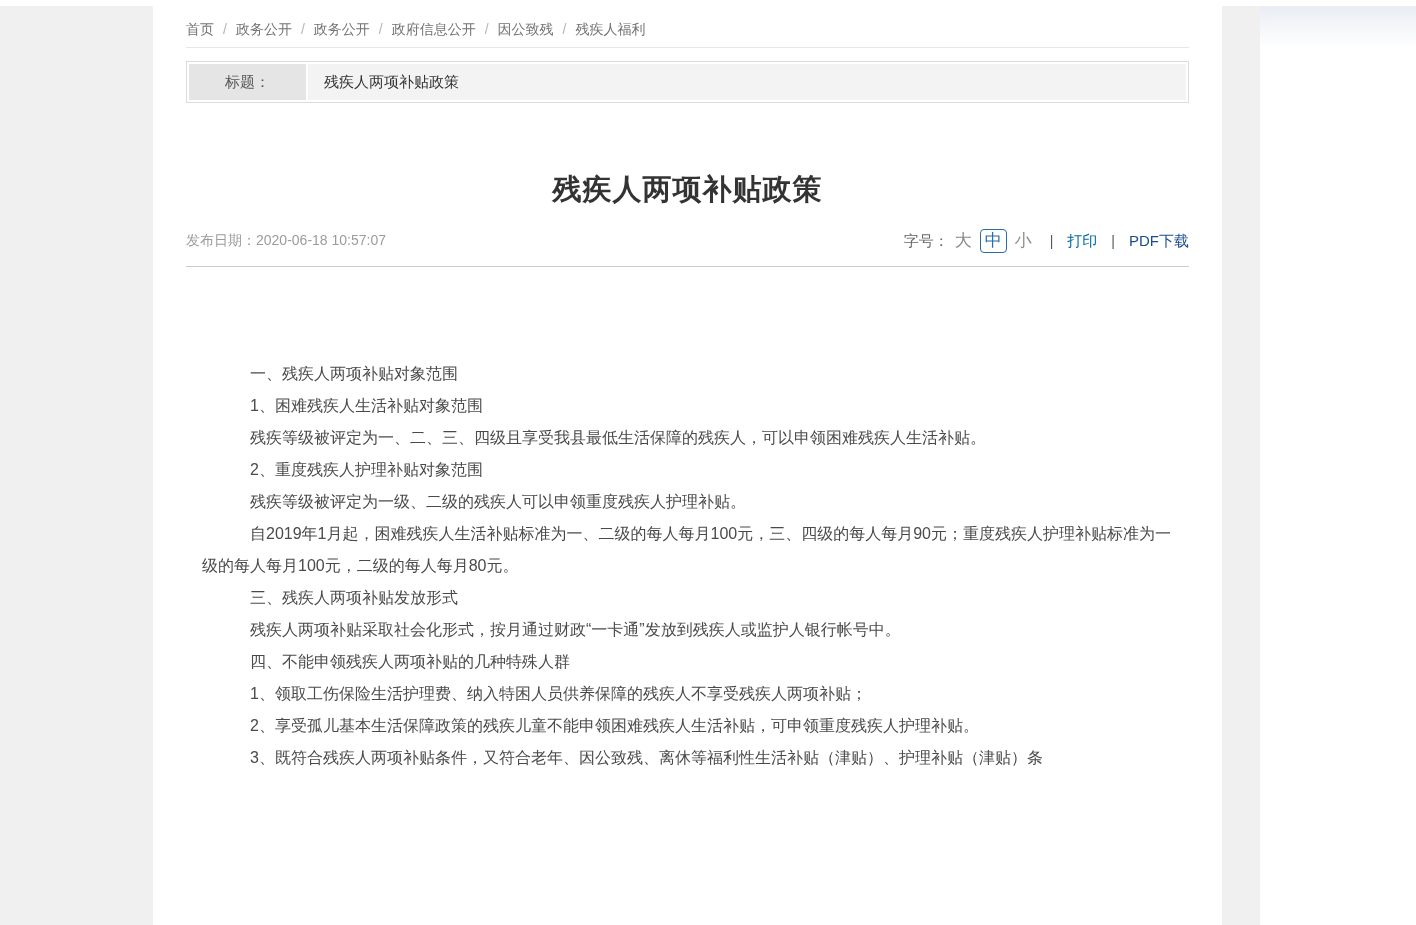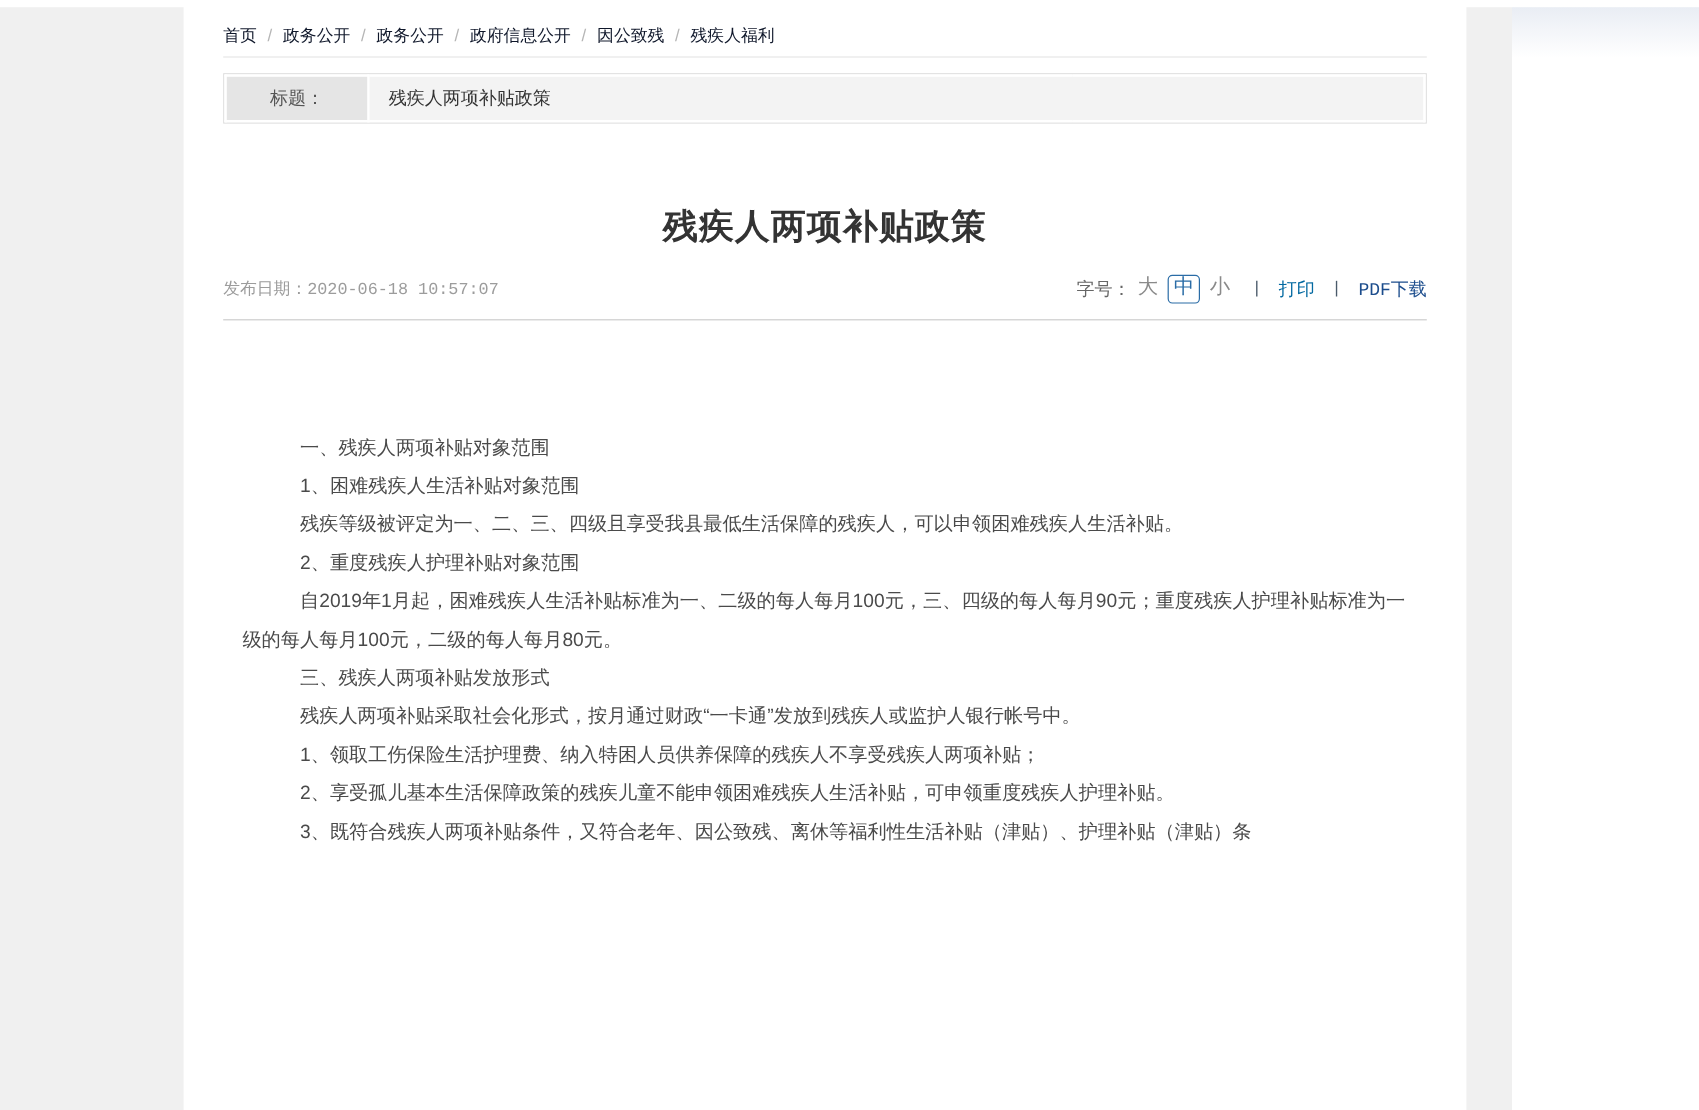--- a/index.html
+++ b/index.html
@@ -27,21 +27,21 @@
     background: #ffffff;
     padding: 0 33px;
   }
 
   
   .breadcrumb {
     margin-top: 19px;
     font-size: 14px; color: #9f9f9f; line-height: 20px;
   }
   .breadcrumb a.crumb {
-    color: #0f172a; text-decoration: none; cursor: pointer;
+    color: #737373; text-decoration: none; cursor: pointer;
   }
   .crumb-sep { color: #b5b5b5; margin: 0 9px; }
   .rule-light {
     margin-top: 8px; border: none; border-top: 1px solid #e7e7e7; height: 0;
   }
 
   
   .meta-table-wrap { margin-top: 13px; border: 1px solid #dcdcdc; }
   table.meta { width: 100%; border-collapse: collapse; table-layout: fixed; }
   table.meta td {
@@ -75,21 +75,20 @@
     line-height: 40px;
     color: #333333;
     letter-spacing: 1px;
   }
 
   
   .meta-row {
     margin-top: 20px;
     display: flex; justify-content: space-between; align-items: center;
     height: 24px;
-    font-family: Liberation Mono, monospace;
   }
   .pub-date { font-size: 14px; color: #9c9c9c; }
   .toolbar { display: flex; align-items: center; font-size: 15px; color: #777; }
   .fs-label { color: #666666; margin-right: 2px; }
   .fs-btn {
     background: none; border: none; font-size: 17px; color: #8a8a8a;
     cursor: pointer; padding: 0 4px; line-height: 22px;
     font-family: inherit;
   }
   .fs-btn.active {
@@ -156,22 +155,24 @@
       </span>
     </div>
 
     <hr class="rule-mid">
 
     <div class="article-body">
         <p>一、残疾人两项补贴对象范围</p>
         <p>1、困难残疾人生活补贴对象范围</p>
         <p>残疾等级被评定为一、二、三、四级且享受我县最低生活保障的残疾人，可以申领困难残疾人生活补贴。</p>
         <p>2、重度残疾人护理补贴对象范围</p>
+        <p>残疾等级被评定为一级、二级的残疾人可以申领重度残疾人护理补贴。</p>
         <p>自2019年1月起，困难残疾人生活补贴标准为一、二级的每人每月100元，三、四级的每人每月90元；重度残疾人护理补贴标准为一级的每人每月100元，二级的每人每月80元。</p>
         <p>三、残疾人两项补贴发放形式</p>
         <p>残疾人两项补贴采取社会化形式，按月通过财政“一卡通”发放到残疾人或监护人银行帐号中。</p>
+        <p>四、不能申领残疾人两项补贴的几种特殊人群</p>
         <p>1、领取工伤保险生活护理费、纳入特困人员供养保障的残疾人不享受残疾人两项补贴；</p>
         <p>2、享受孤儿基本生活保障政策的残疾儿童不能申领困难残疾人生活补贴，可申领重度残疾人护理补贴。</p>
         <p>3、既符合残疾人两项补贴条件，又符合老年、因公致残、离休等福利性生活补贴（津贴）、护理补贴（津贴）条</p>
       </div>
 
   </div>
 </div>
 
 </body></html>

